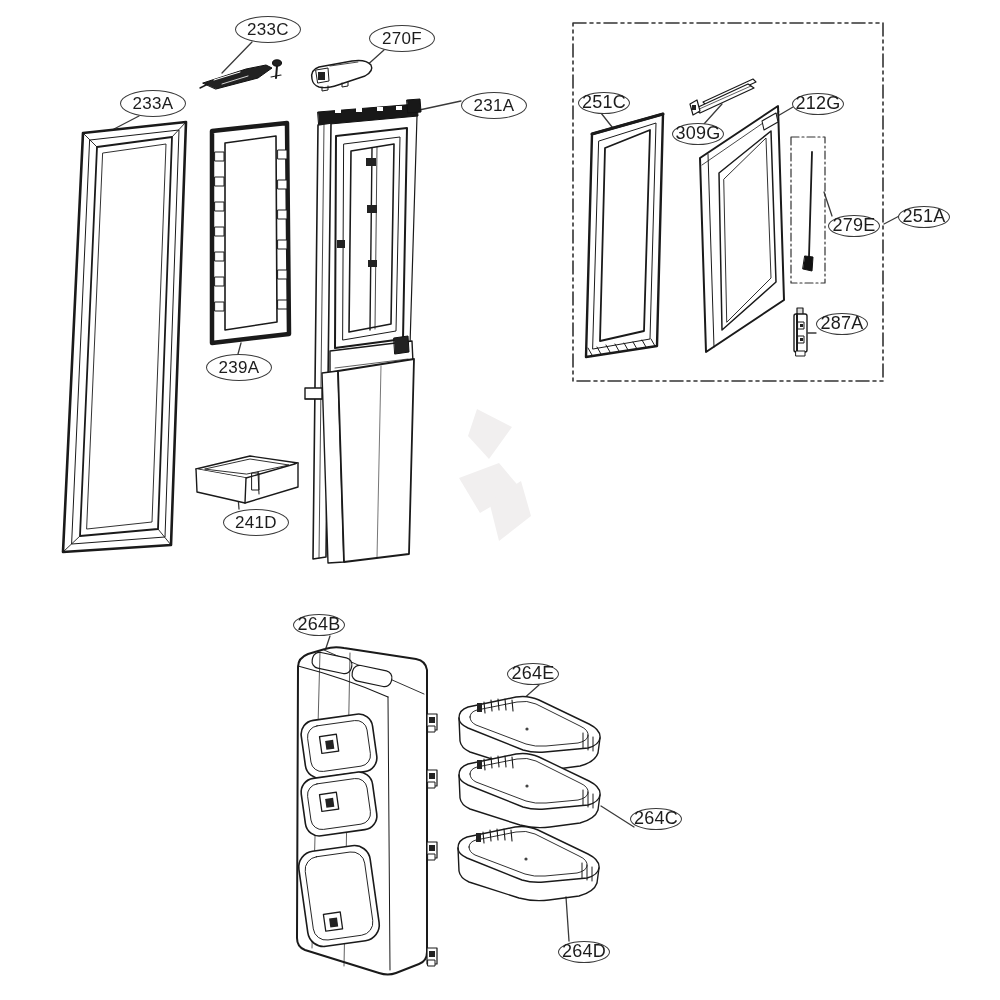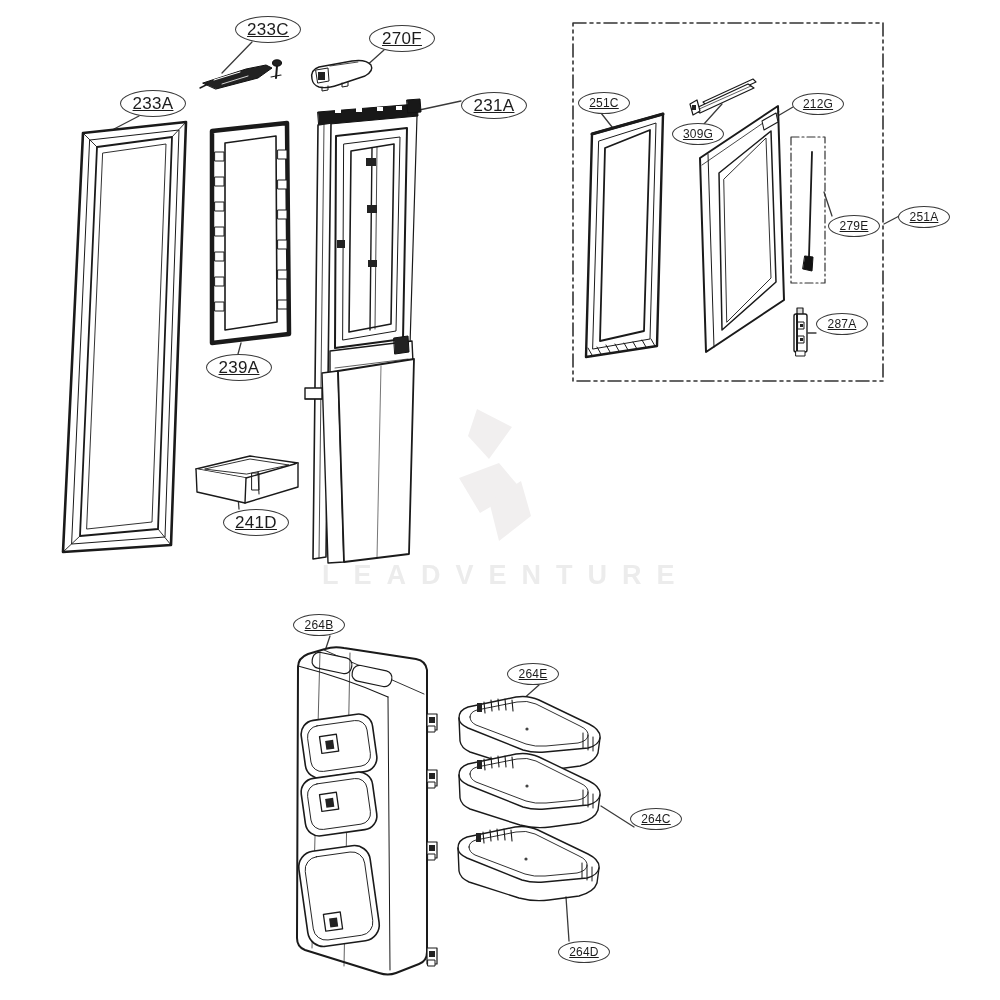--- a/index.html
+++ b/index.html
@@ -1,33 +1,32 @@
 <!DOCTYPE html>
 <html><head>
 <meta charset="utf-8">
 <style>
   html,body{margin:0;padding:0;background:#fff;}
   .stage{position:relative;width:1000px;height:1000px;background:#ffffff;overflow:hidden;
          font-family:"Liberation Sans", sans-serif;}
   svg.art{position:absolute;left:0;top:0;}
   .callout{position:absolute;border:1.7px solid #3a3a3a;border-radius:50%;
            background:#fff;display:flex;align-items:center;justify-content:center;
-           color:#1c1c1c;cursor:pointer;box-sizing:border-box;z-index:5;text-decoration:underline;}
+           color:#1c1c1c;cursor:pointer;box-sizing:border-box;z-index:5;}
   .callout.big{width:66px;height:27px;font-size:17px;letter-spacing:.3px;}
-  .callout.med{width:52px;height:22px;font-size:12px;letter-spacing:.2px;}
+  .callout.med{width:52px;height:22px;font-size:18px;letter-spacing:.2px;align-items:flex-end;}
   .watermark{position:absolute;left:322px;top:560px;width:370px;
              font-size:27px;font-weight:700;letter-spacing:15px;color:#ececec;
              z-index:1;user-select:none;}
 </style>
 </head>
 <body>
 
 <div class="stage">
 
-  <div class="watermark">LEADVENTURE</div>
 
   <svg class="art" width="1000" height="1000" viewBox="0 0 1000 1000" fill="none" stroke="#1a1a1a" stroke-linejoin="round" stroke-linecap="round">
 
     <g stroke="none" fill="#f1efef">
       <polygon points="477,409 512,427 489,459 468,436"></polygon>
       <polygon points="459,478 499,463 521,489 480,513"></polygon>
       <polygon points="489,501 521,481 531,516 499,541"></polygon>
     </g>
 
     <g stroke="#3a3a3a" stroke-width="1.3">

